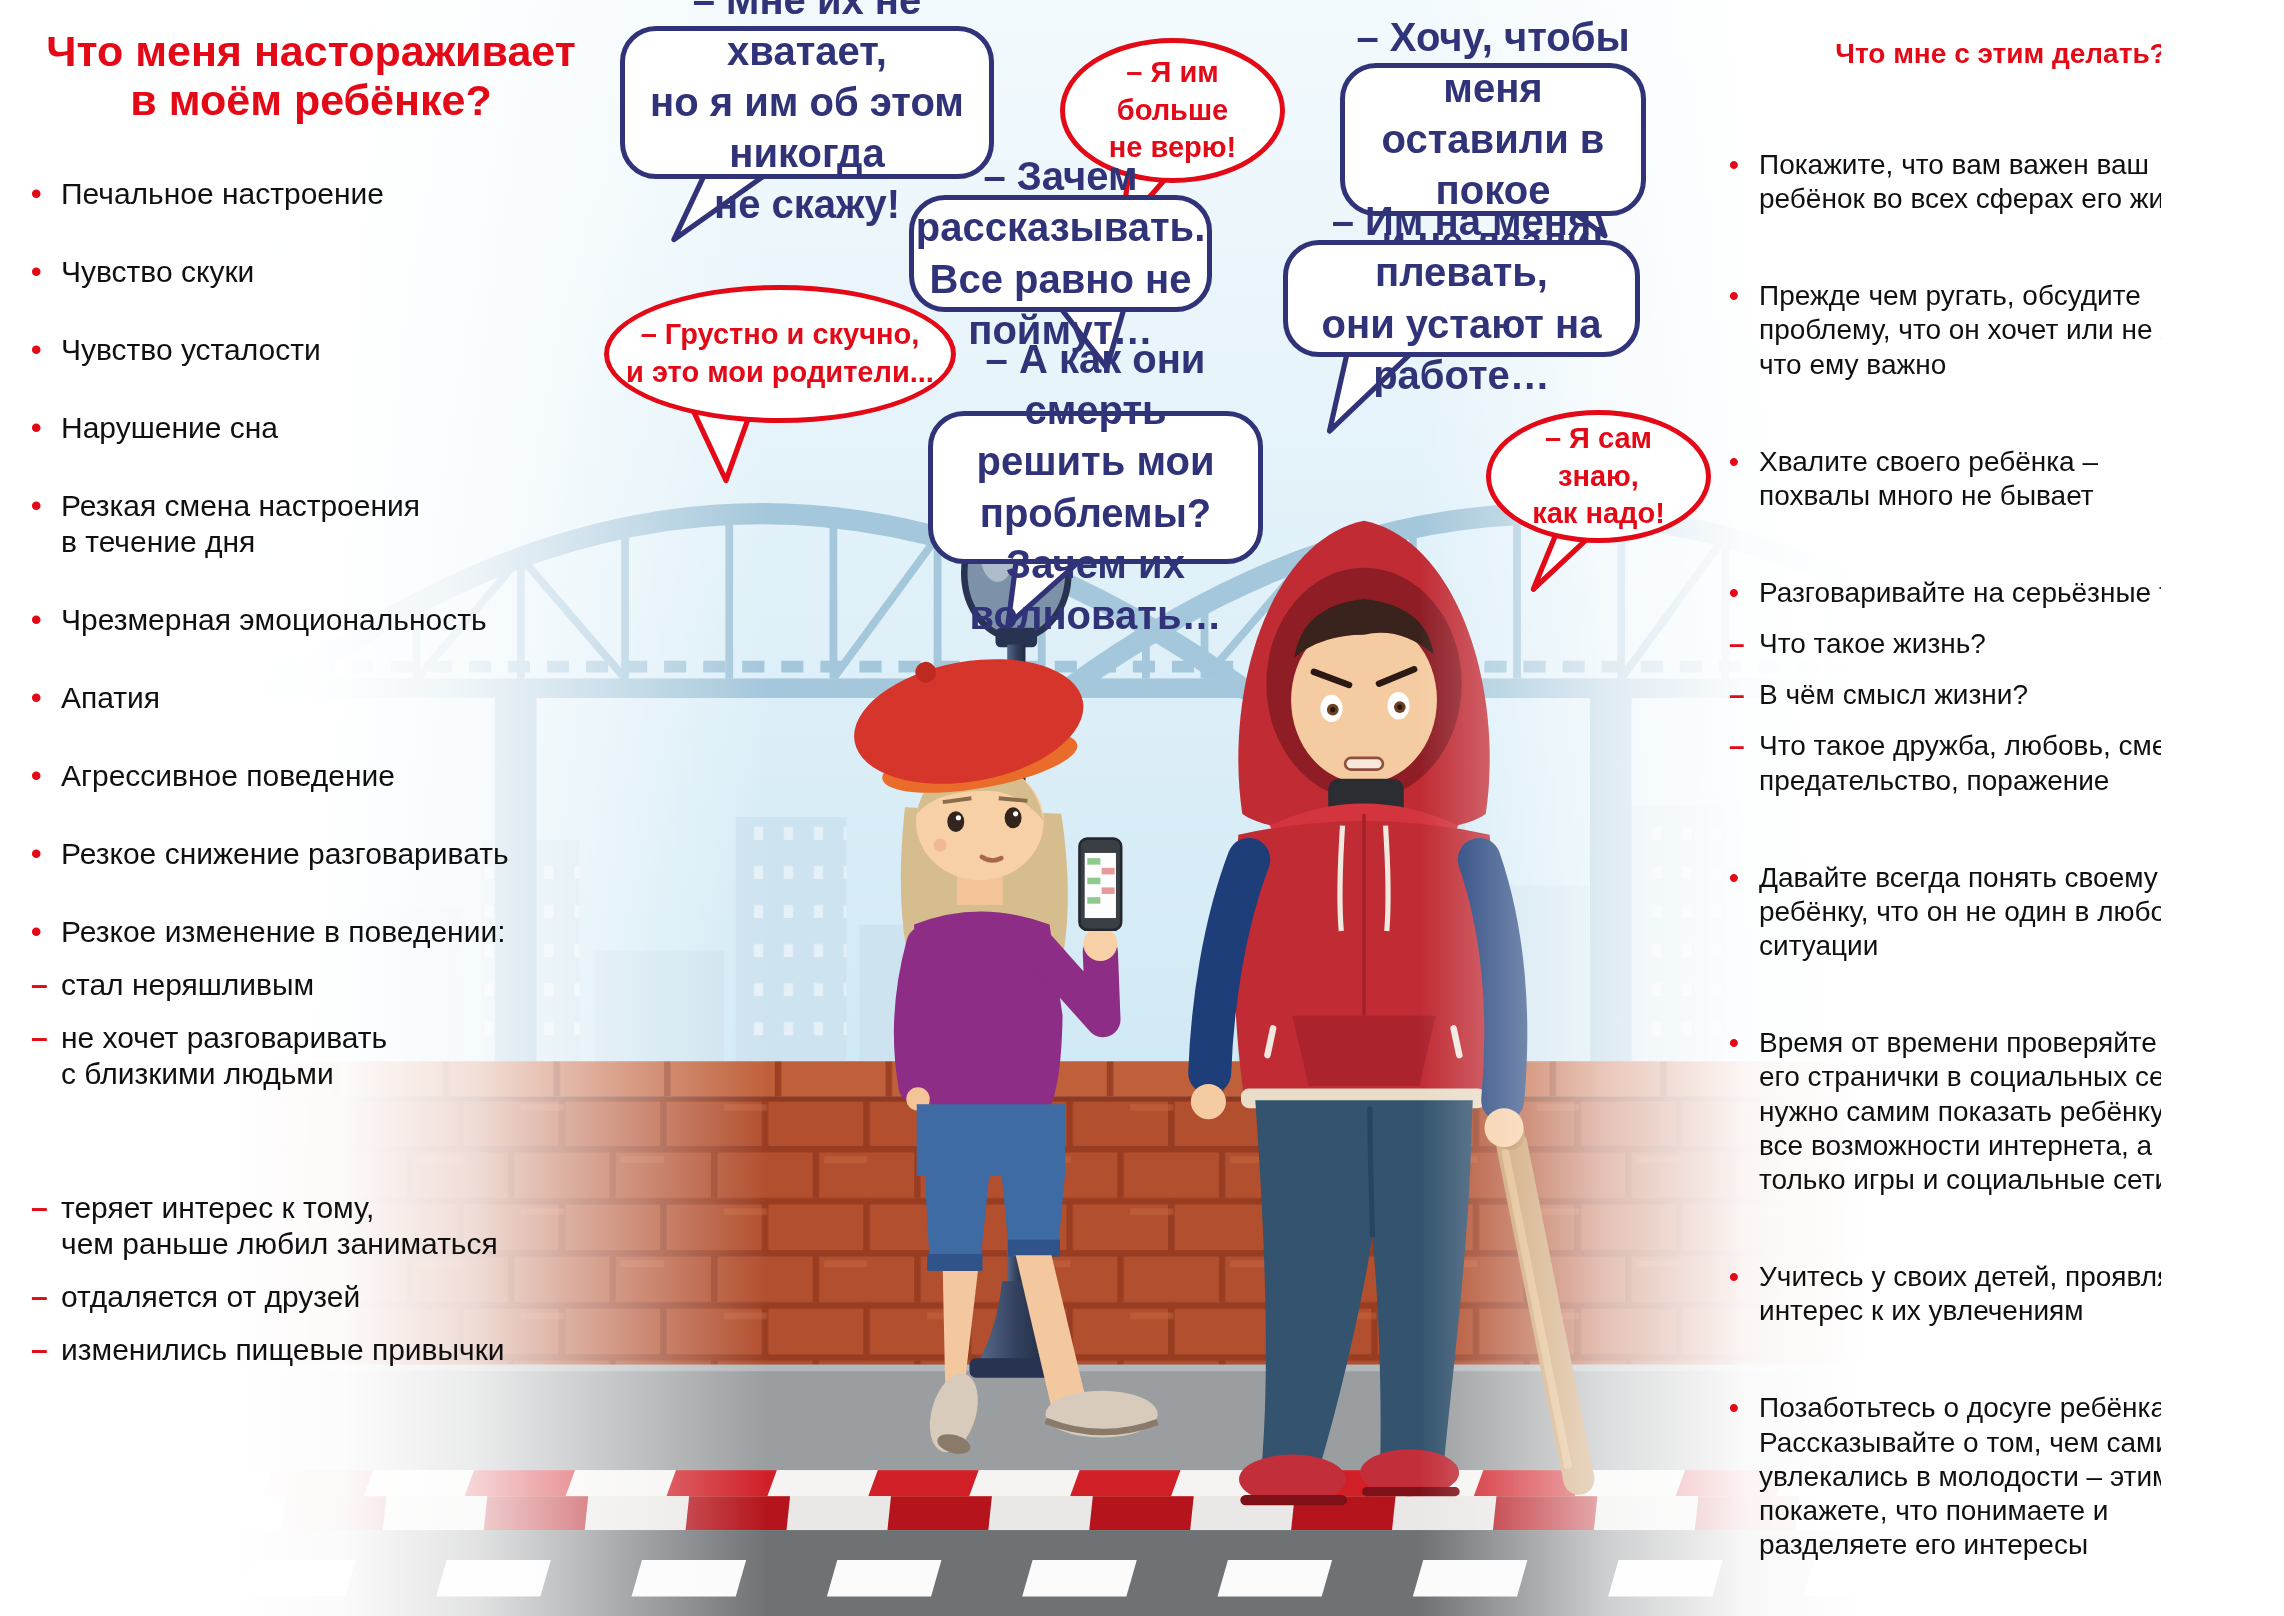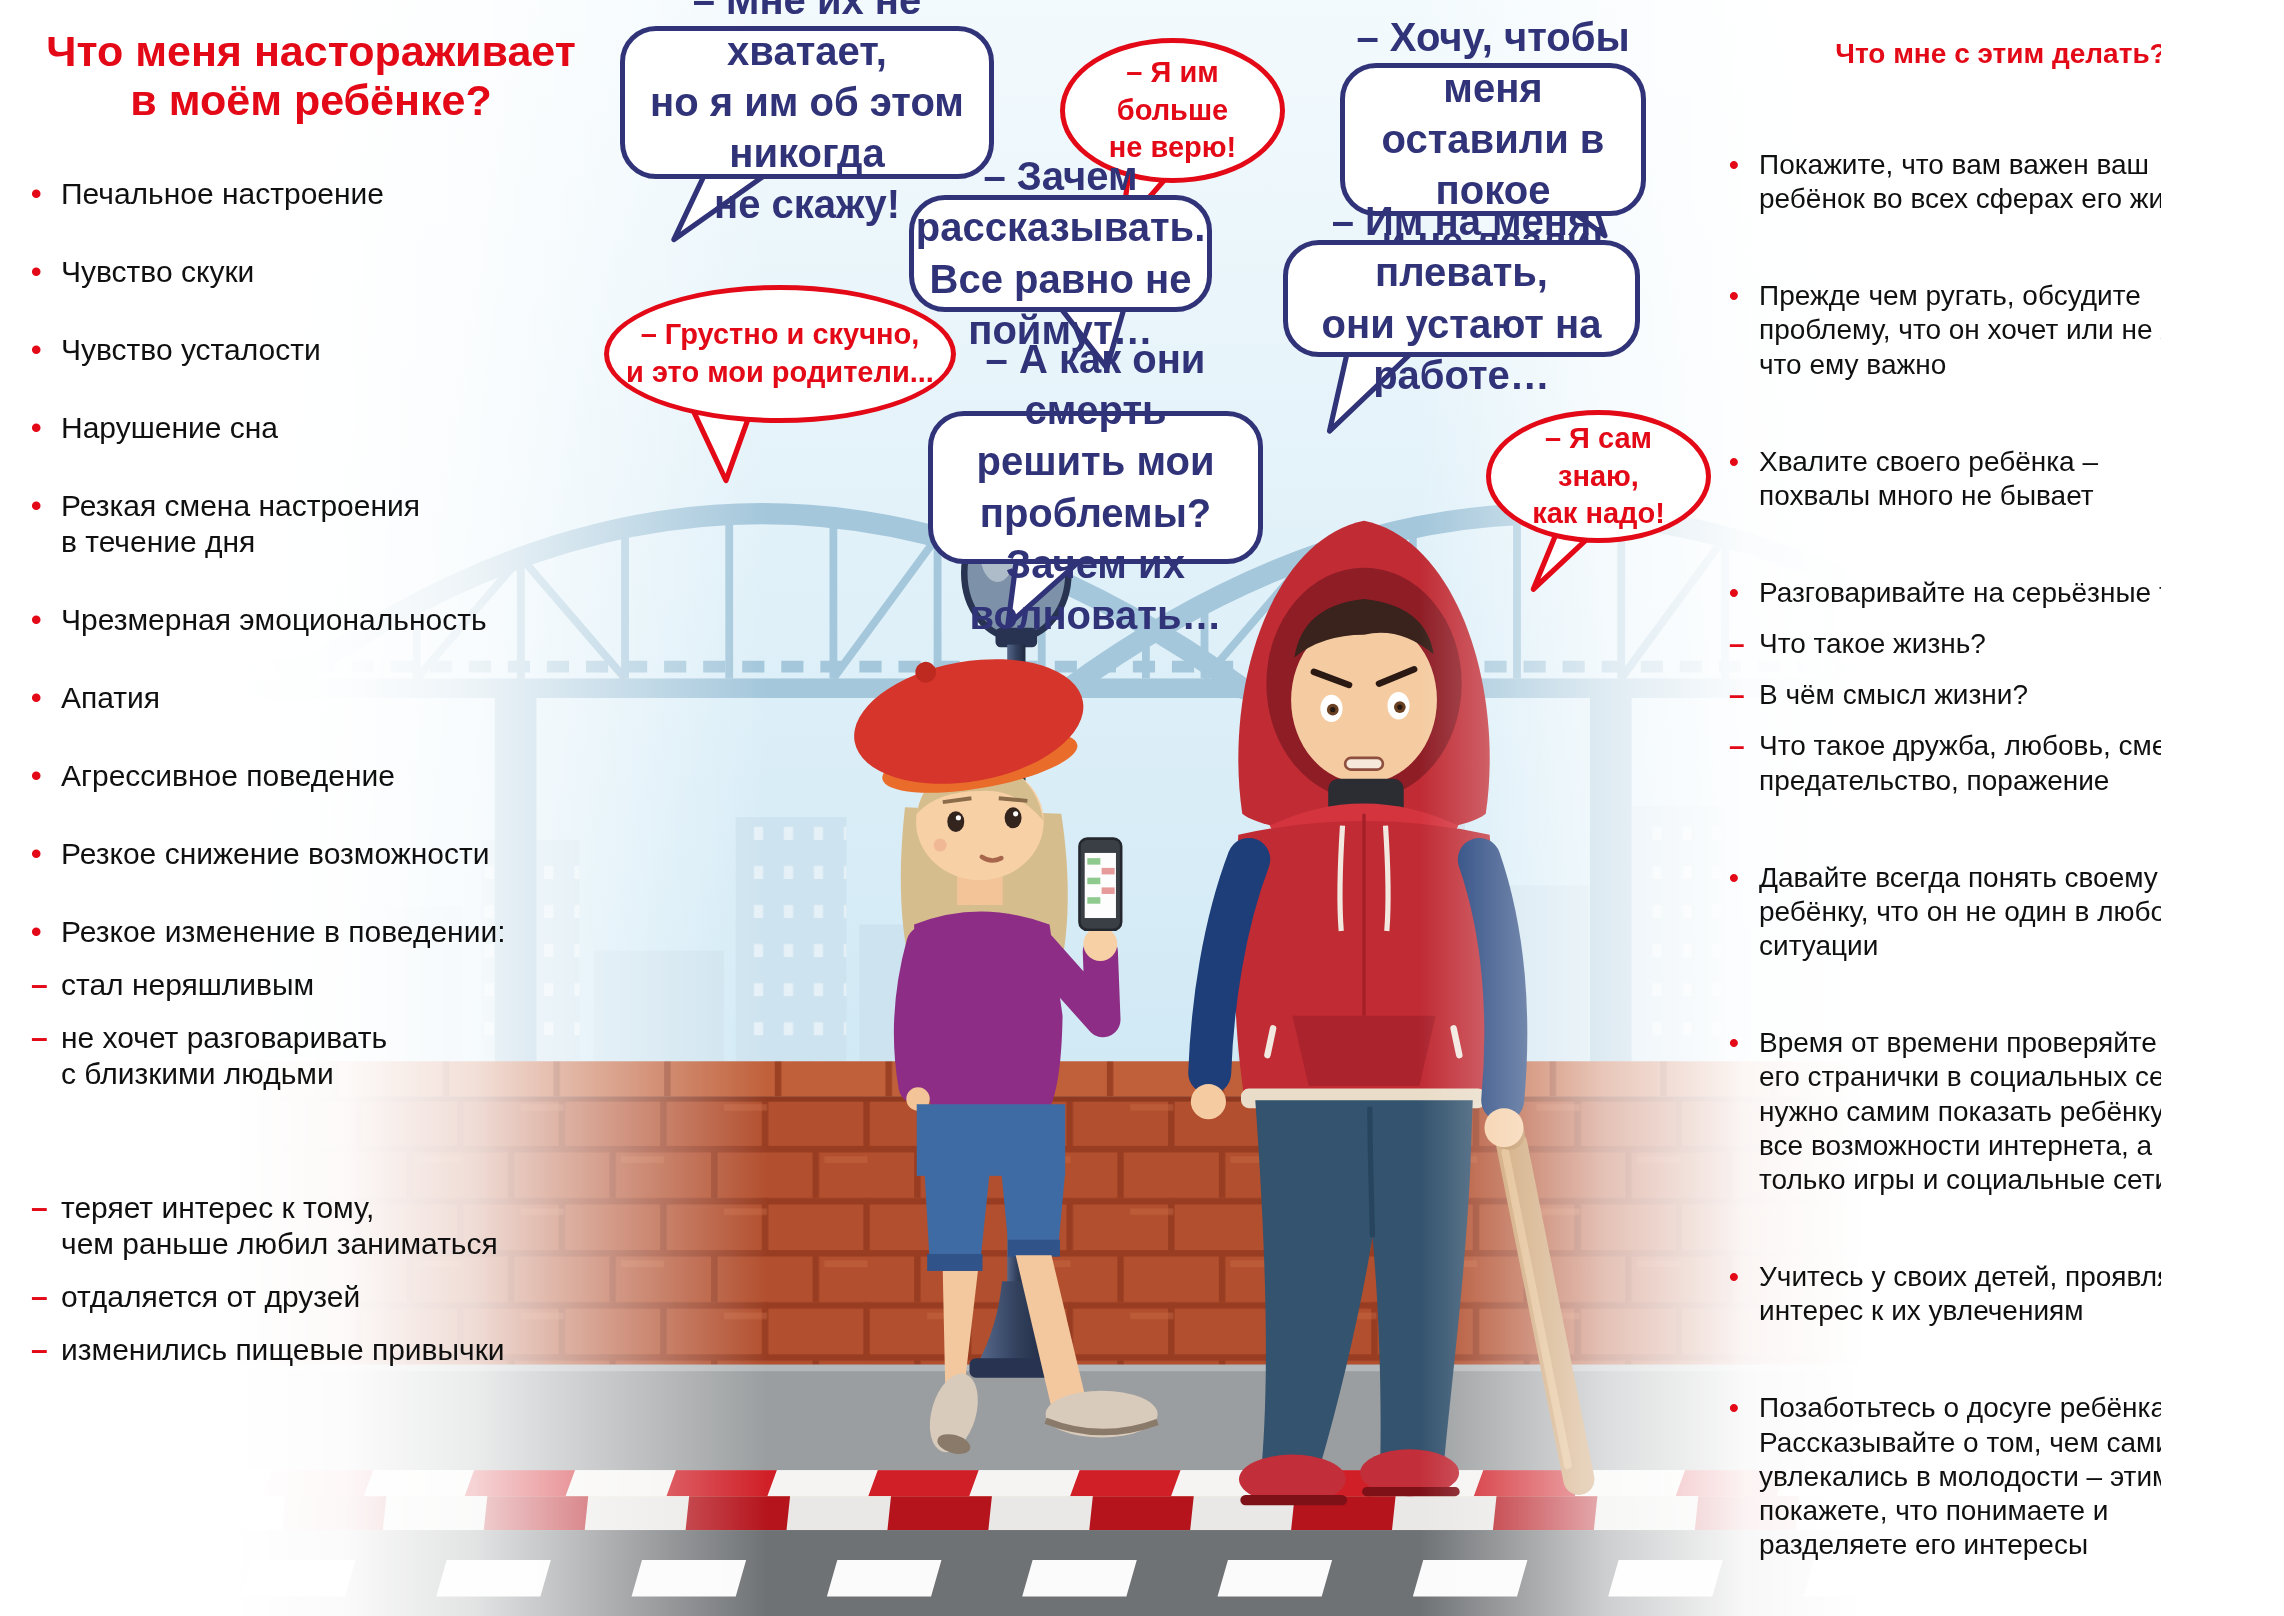--- a/index.html
+++ b/index.html
@@ -300,21 +300,21 @@
       <div class="li g64">
           <span class="mk">•</span>
           <span class="tx">Апатия</span>
         </div>
       <div class="li g64">
           <span class="mk">•</span>
           <span class="tx">Агрессивное поведение</span>
         </div>
       <div class="li g64">
           <span class="mk">•</span>
-          <span class="tx">Резкое снижение возможности</span>
+          <span class="tx">Резкое снижение разговаривать</span>
         </div>
       <div class="li g26">
           <span class="mk">•</span>
           <span class="tx">Резкое изменение в поведении:</span>
         </div>
       <div class="li g26">
           <span class="mk">–</span>
           <span class="tx">стал неряшливым</span>
         </div>
       <div class="li g150">

